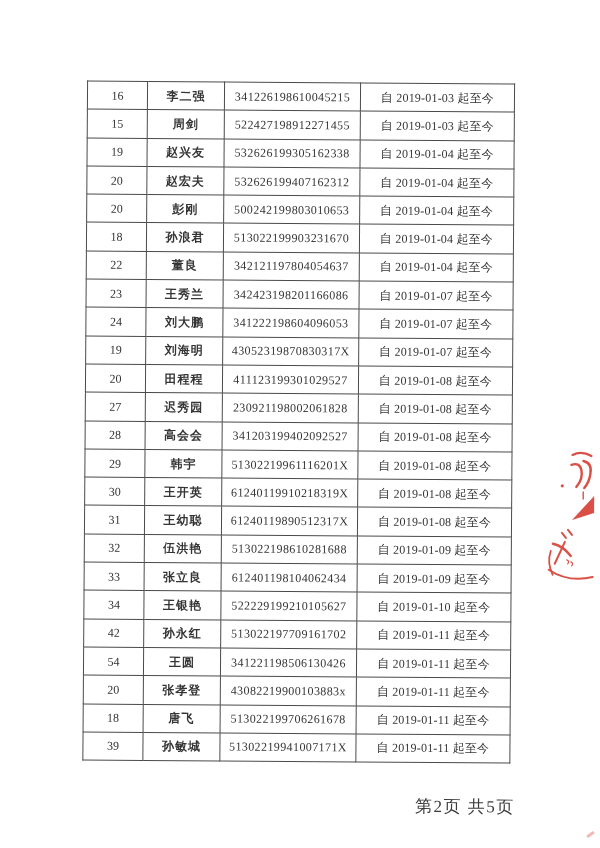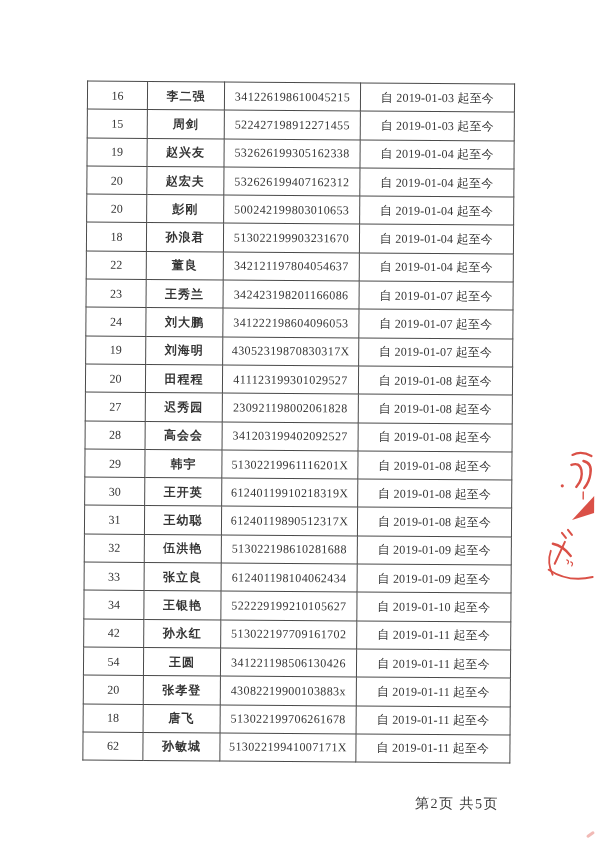--- a/index.html
+++ b/index.html
@@ -42,21 +42,21 @@
     color: #353535;
   }
   td.col-index  { font-size: 12px; }
   td.col-name   { font-size: 12px; letter-spacing: 1px; font-weight: bold; }
   td.col-id     { font-size: 12px; letter-spacing: 0.4px; }
   td.col-period { font-size: 12px; letter-spacing: 0.2px; }
   .page-footer {
     position: absolute;
     left: 418px;
     top: 794px;
-    font-size: 14px;
+    font-size: 17px;
     letter-spacing: 1.5px;
     color: #3a3a3a;
   }
   .stamp-fragment {
     position: absolute;
     left: 546px;
     top: 445px;
     width: 54px;
     height: 140px;
     color: var(--stamp-color, #d6392e);
@@ -219,21 +219,21 @@
           <td class="col-id">43082219900103883x</td>
           <td class="col-period">自 2019-01-11 起至今</td>
         </tr>
         <tr>
           <td class="col-index">18</td>
           <td class="col-name">唐飞</td>
           <td class="col-id">513022199706261678</td>
           <td class="col-period">自 2019-01-11 起至今</td>
         </tr>
         <tr>
-          <td class="col-index">62</td>
+          <td class="col-index">39</td>
           <td class="col-name">孙敏城</td>
           <td class="col-id">51302219941007171X</td>
           <td class="col-period">自 2019-01-11 起至今</td>
         </tr>
       </tbody>
   </table>
 
   <div class="page-footer">第2页 共5页</div>
 
   <svg class="stamp-fragment" viewBox="0 0 54 140" xmlns="http://www.w3.org/2000/svg" fill="none" stroke="currentColor" stroke-width="2.2" stroke-linecap="round">

